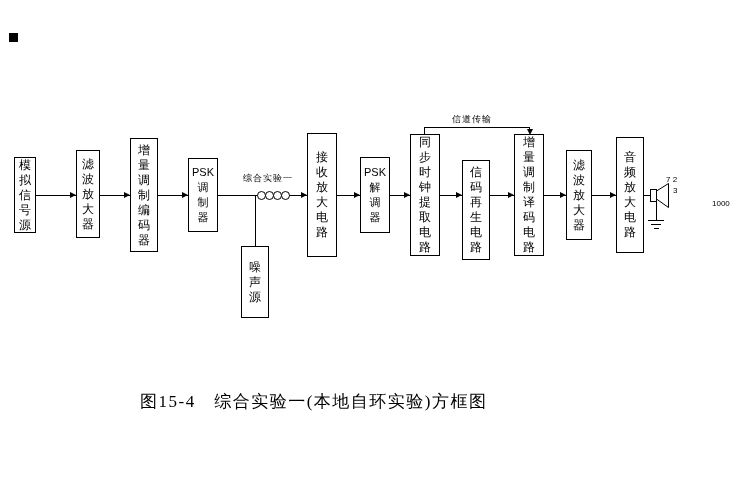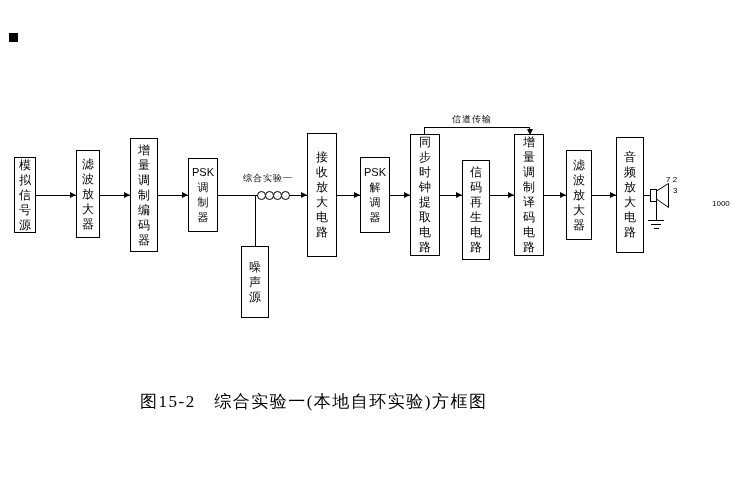--- a/index.html
+++ b/index.html
@@ -166,15 +166,15 @@
 
   <div class="tiny" style="left:666px;top:175px;">7 2</div>
   <div class="tiny" style="left:673px;top:186px;">3</div>
   <div class="tiny" style="left:664px;top:199px;padding-left:48px;">1000</div>
 
   <div class="vline" style="left:656px;top:201px;height:19px;"></div>
   <div class="hline" style="left:648px;top:220px;width:16px;"></div>
   <div class="hline" style="left:651px;top:224px;width:10px;"></div>
   <div class="hline" style="left:654px;top:228px;width:5px;"></div>
 
-  <div class="caption" style="left:140px;top:390px;">图15-2　综合实验一(本地自环实验)方框图</div>
+  <div class="caption" style="left:140px;top:390px;">图15-4　综合实验一(本地自环实验)方框图</div>
 
 </div>
 
 </body></html>

